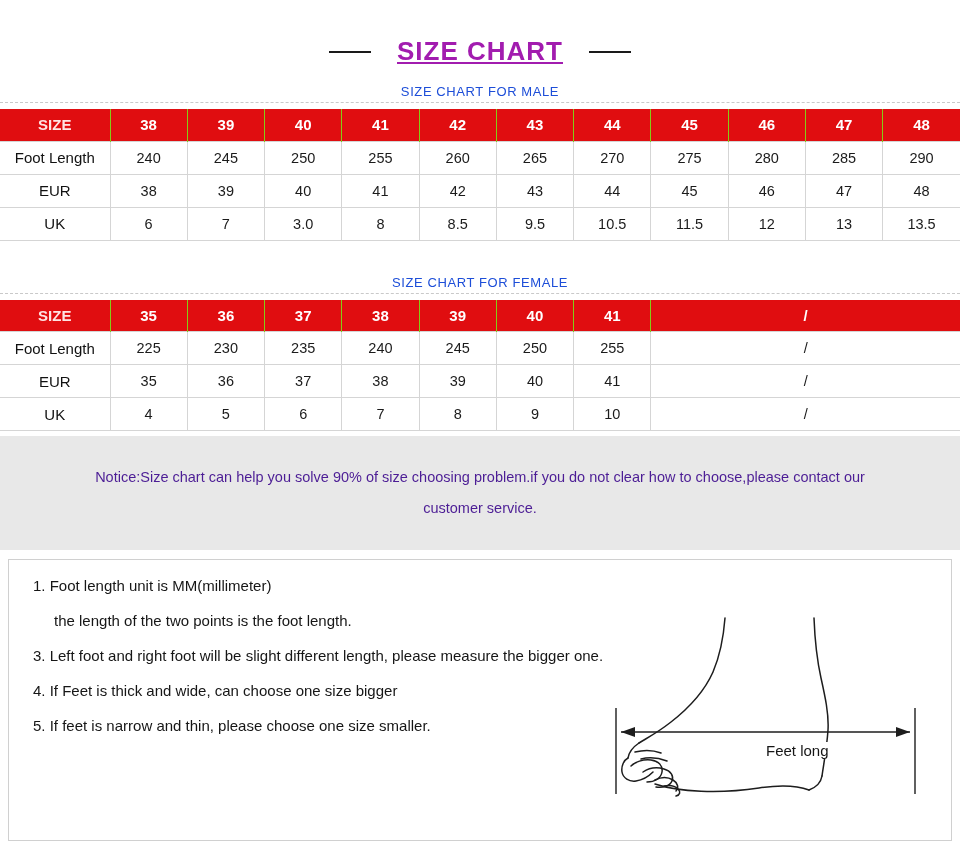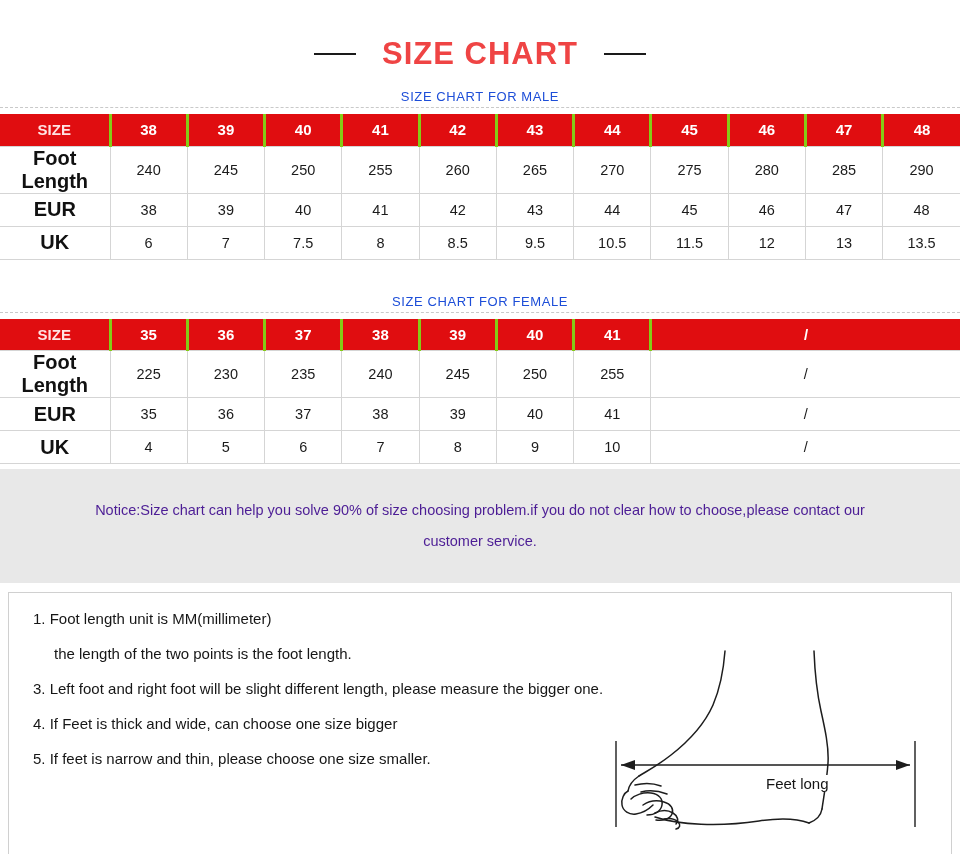--- a/index.html
+++ b/index.html
@@ -23,24 +23,25 @@
     align-items: center;
     justify-content: center;
     gap: 26px;
     padding-top: 36px;
   }
   .title-dash {
     width: 42px; height: 0;
     border-top: 2px solid #1a1a1a;
   }
   .title-text {
-    font-size: 31px;
+    font-size: 26px;
     font-weight: bold;
     letter-spacing: 1px;
-    color: #ef4444;
+    color: #a21caf;
+    text-decoration: underline;
   }
 
   
   .subtitle {
     text-align: center;
     color: #1d4ed8;
     font-size: 13px;
     letter-spacing: 0.6px;
     padding-top: 17px;
     padding-bottom: 3px;
@@ -67,32 +68,32 @@
     font-weight: normal;
   }
   table.size-table tr.head-row th {
     background: #e00d10;
     color: #ffffff;
     font-weight: bold;
     font-size: 15px;
     height: 32px;
     border-color: #e00d10;
     border-left: 1px solid #f7a3a4;
-    border-right: 3px solid #84cc16;
+    border-right: 1px solid #84cc16;
     border-top: none;
     border-bottom: none;
   }
   table.size-table tr.head-row th:first-child {
     border-left: none;
     color: #ffe3e3;
   }
   table.size-table tr.head-row th:last-child { border-right: none; }
   table.size-table td.rowlabel, table.size-table th.rowlabel {
-    font-weight: bold;
-    font-size: 20px;
+    font-weight: normal;
+    font-size: 15px;
     color: #111111;
     border-left: none;
   }
   table.size-table td:last-child { border-right: none; }
   table.size-table td:first-child { border-left: none; }
 
   .tbl-male-col0 { width: 110px; }
   .tbl-male-col  { width: 77.27px; }
   .tbl-fem-col0  { width: 110px; }
   .tbl-fem-col   { width: 77.27px; }
@@ -224,21 +225,21 @@
         <td>44</td>
         <td>45</td>
         <td>46</td>
         <td>47</td>
         <td>48</td>
       </tr>
       <tr>
         <td class="rowlabel">UK</td>
         <td>6</td>
         <td>7</td>
-        <td>7.5</td>
+        <td>3.0</td>
         <td>8</td>
         <td>8.5</td>
         <td>9.5</td>
         <td>10.5</td>
         <td>11.5</td>
         <td>12</td>
         <td>13</td>
         <td>13.5</td>
       </tr>
     </tbody>

